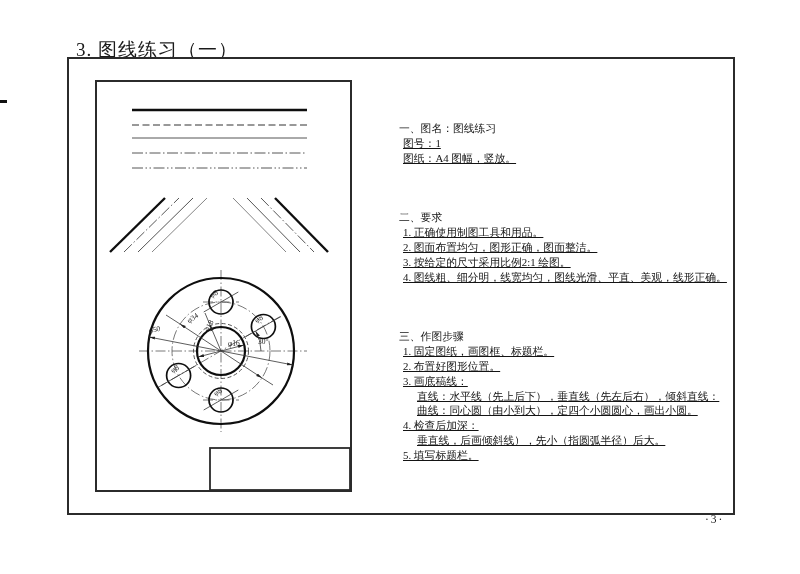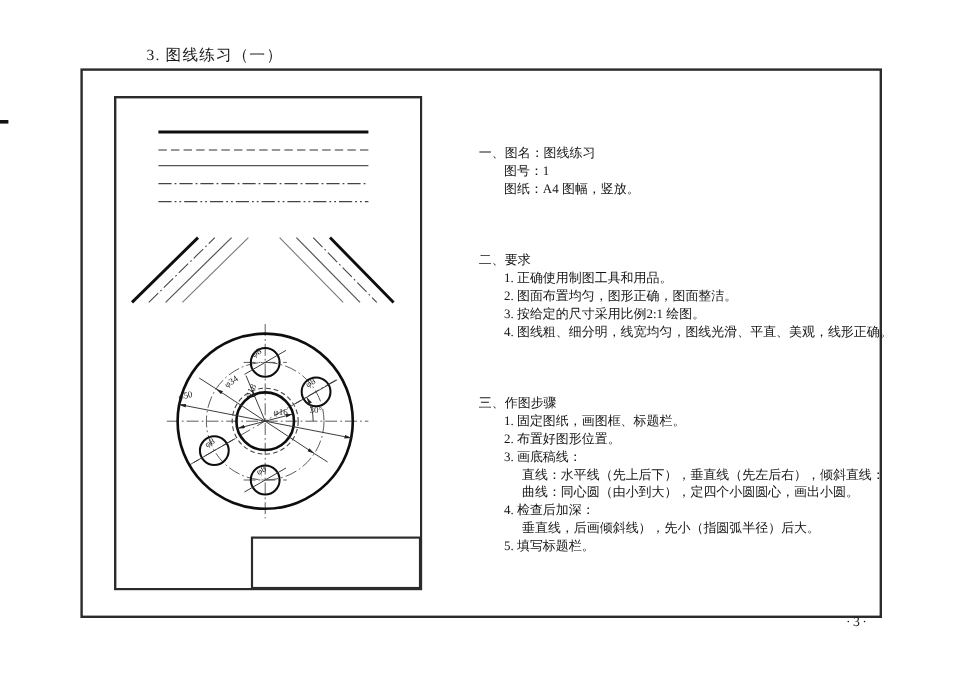--- a/index.html
+++ b/index.html
@@ -2,37 +2,37 @@
 <html><head>
 <meta charset="utf-8">
 <style>
   html,body{margin:0;padding:0;}
   body{
     width:800px;height:574px;position:relative;background:#ffffff;
     font-family:"Liberation Serif","DejaVu Serif",serif;color:#1a1a1a;
     overflow:hidden;
   }
   .edge-tick{position:absolute;left:0;top:100px;width:7px;height:3px;background:#111;}
-  .heading{position:absolute;left:76px;top:37px;font-size:13px;letter-spacing:1px;white-space:nowrap;margin-left:46px;}
+  .heading{position:absolute;left:76px;top:37px;font-size:19px;letter-spacing:1px;white-space:nowrap;}
   .hdr-label{position:absolute;top:40px;font-size:12.5px;letter-spacing:2px;white-space:nowrap;margin-top:44px;}
   .hdr-class{left:556px;}
   .hdr-name{left:644px;}
   .main-box{
     position:absolute;left:67px;top:57px;width:664px;height:454px;
     border:2px solid #2b2b2b;background:#fff;
   }
   .draw-area{position:absolute;left:26px;top:21px;}
   .instructions{
     position:absolute;left:330px;top:17px;width:334px;
     font-size:10.8px;line-height:14.8px;color:#141414;
   }
   .iline{white-space:nowrap;}
   .ind-0{margin-left:0;margin-top:45px;}
-  .ind-1{margin-left:21px;}
-  .ind-2{margin-left:36px;}
+  .ind-1{margin-left:4px;text-decoration:underline;}
+  .ind-2{margin-left:18px;text-decoration:underline;}
   .page-num{position:absolute;left:705px;top:513px;font-size:11.5px;letter-spacing:2px;}
   
   .frame{fill:none;stroke:#2b2b2b;stroke-width:2;}
   .thick{stroke:#0e0e0e;stroke-width:2.4;}
   .dashedl{stroke:#333;stroke-width:1;stroke-dasharray:7 3.5;}
   .thinl{stroke:#555;stroke-width:1;}
   .thinl2{stroke:#777;stroke-width:0.9;}
   .dashdot{stroke:#444;stroke-width:0.9;stroke-dasharray:11 2.5 1.5 2.5;}
   .dashdotdot{stroke:#444;stroke-width:0.9;stroke-dasharray:11 2.5 1.5 2.5 1.5 2.5;}
   .cl{stroke:#555;stroke-width:0.8;stroke-dasharray:10 2.5 1.5 2.5;fill:none;}

